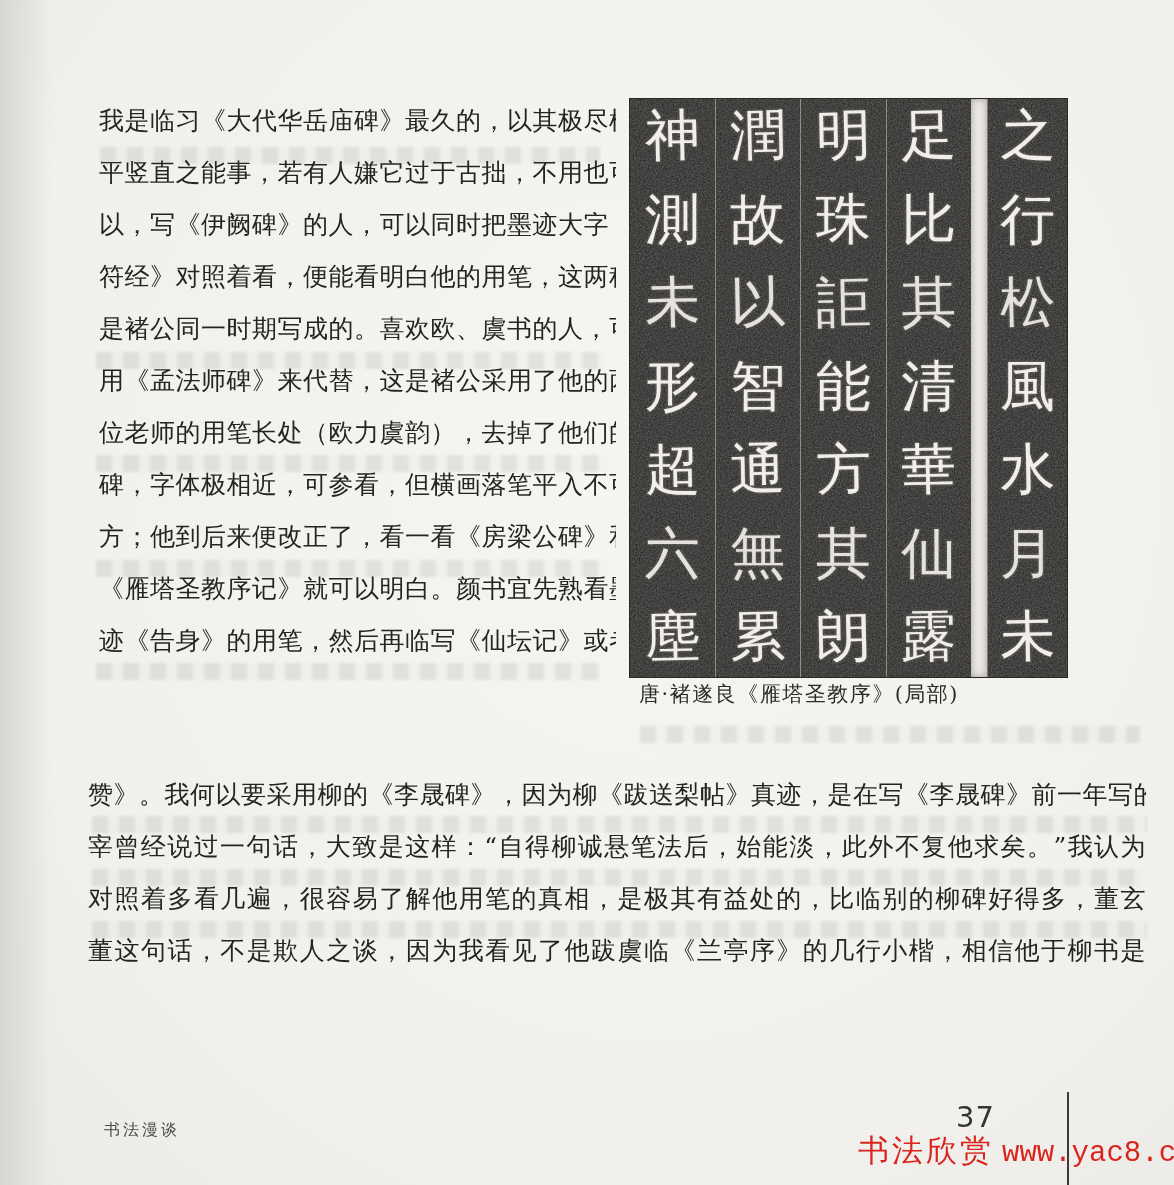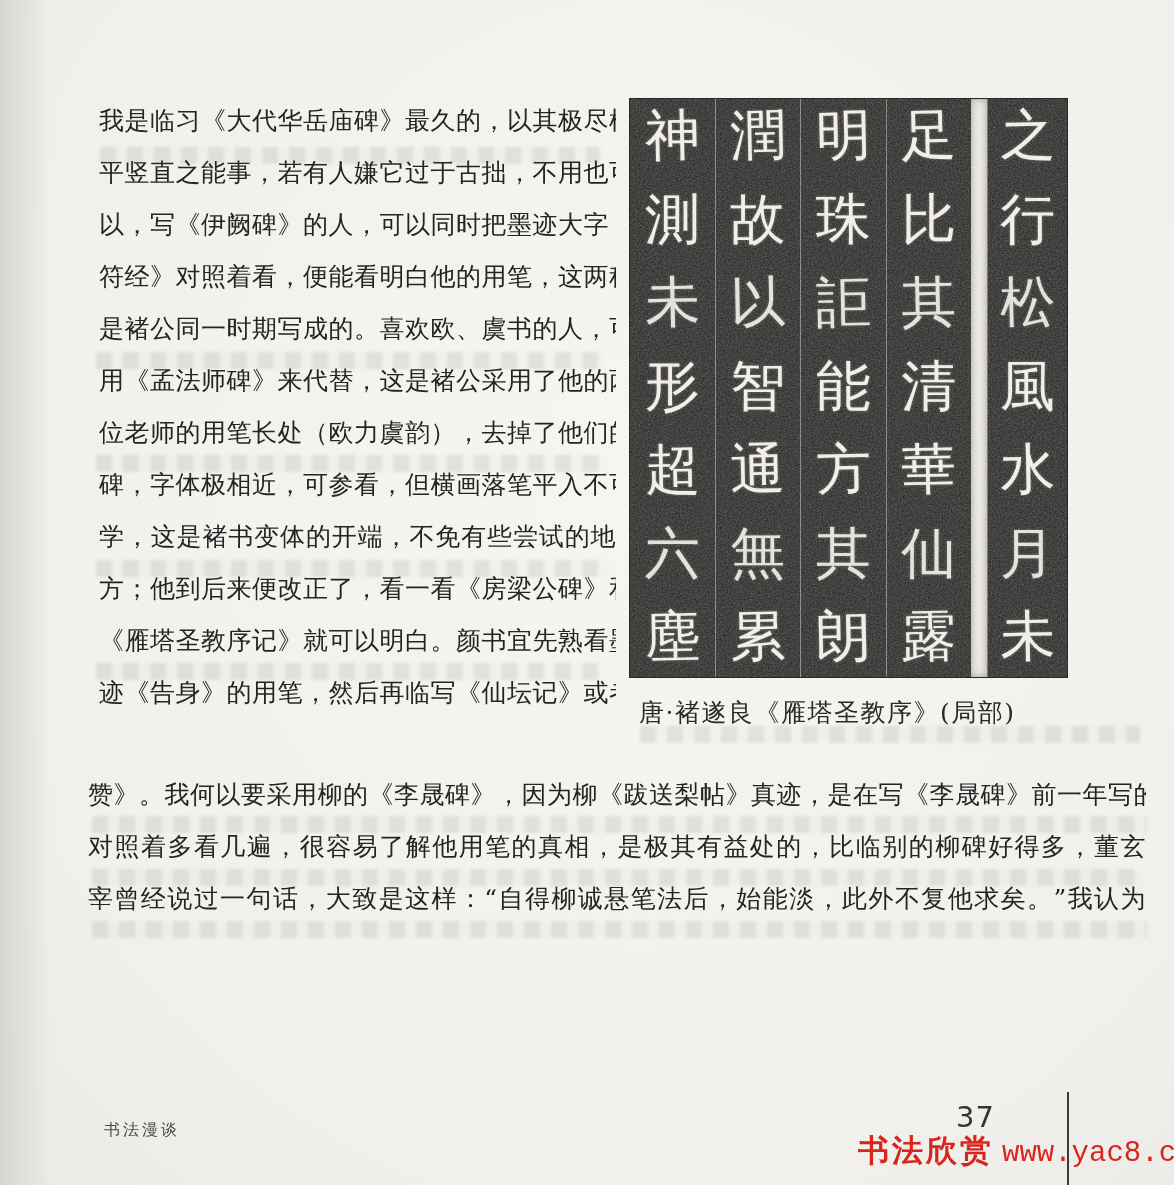--- a/index.html
+++ b/index.html
@@ -41,22 +41,22 @@
   .r-char{
     font-size:55px;line-height:1;color:#efece5;
     font-family:"DejaVu Serif","Liberation Serif",serif;
     text-shadow:0 0 3px rgba(242,238,228,.35);
   }
   .r-char:nth-child(odd){transform:rotate(-1.2deg);}
   .r-char:nth-child(3n){opacity:.93;}
   .grain{position:absolute;inset:0;width:100%;height:100%;pointer-events:none;}
   .grain rect{mix-blend-mode:screen;}
   .caption{
-    position:absolute;left:639px;top:680px;font-size:25px;letter-spacing:1.5px;
-    color:#2b2a28;white-space:nowrap;margin-top:16px;
+    position:absolute;left:639px;top:680px;font-size:21px;letter-spacing:1.5px;
+    color:#2b2a28;white-space:nowrap;
   }
   
   .ghost{
     position:absolute;height:17px;border-radius:2px;filter:blur(1.5px);
     background:repeating-linear-gradient(90deg,
       rgba(104,102,98,.13) 0 16px, rgba(104,102,98,.02) 16px 27px);
   }
   
   .footer-title{
     position:absolute;left:104px;top:1120px;font-size:16px;letter-spacing:3px;
@@ -65,38 +65,37 @@
   .page-number{
     position:absolute;left:956px;top:1088px;font-size:29px;letter-spacing:1px;
     color:#343432;font-family:"DejaVu Sans","Liberation Sans",sans-serif;margin-top:12px;
   }
   .corner-rule{
     position:absolute;left:1067px;top:1092px;width:2px;height:93px;background:#3c3b39;
   }
   .watermark{
     position:absolute;left:858px;top:1130px;white-space:nowrap;font-size:31px;
   }
-  .wm-cn{letter-spacing:3px;font-family:"DejaVu Serif","Liberation Serif",serif;font-weight:bold;}
+  .wm-cn{letter-spacing:3px;font-family:"DejaVu Serif","Liberation Serif",serif;}
   .wm-url{font-family:"Liberation Mono","DejaVu Sans Mono",monospace;font-size:29px;margin-left:8px;}
 </style>
 </head>
 <body>
 
 <div class="page">
 
   <div class="text-block" id="narrow-lines-host">
       <div class="line">我是临习《大代华岳庙碑》最久的，以其极尽横</div>
       <div class="line">平竖直之能事，若有人嫌它过于古拙，不用也可</div>
       <div class="line">以，写《伊阙碑》的人，可以同时把墨迹大字《阴</div>
       <div class="line">符经》对照着看，便能看明白他的用笔，这两种</div>
       <div class="line">是褚公同一时期写成的。喜欢欧、虞书的人，可</div>
       <div class="line">用《孟法师碑》来代替，这是褚公采用了他的两</div>
       <div class="line">位老师的用笔长处（欧力虞韵），去掉了他们的</div>
       <div class="line">碑，字体极相近，可参看，但横画落笔平入不可</div>
-      <div class="line">学，这是褚书变体的开端，不免有些尝试的地</div>
       <div class="line">方；他到后来便改正了，看一看《房梁公碑》和</div>
       <div class="line">《雁塔圣教序记》就可以明白。颜书宜先熟看墨</div>
       <div class="line">迹《告身》的用笔，然后再临写《仙坛记》或者《画</div>
     </div>
 
   <figure class="figure">
     <div class="rubbing" id="rubbing-host" style="background: rgb(32, 31, 29);">
       <div class="main-cols" id="main-cols-host">
           <div class="r-col">
             <span class="r-char">神</span>
@@ -151,22 +150,23 @@
           <feColorMatrix type="saturate" values="0"></feColorMatrix>
         </filter>
         <rect width="100%" height="100%" filter="url(#grainf)" opacity="0.42"></rect>
       </svg>
     </div>
   </figure>
   <div class="caption">唐·褚遂良《雁塔圣教序》(局部)</div>
 
   <div class="text-block" id="full-lines-host">
       <div class="line">赞》。我何以要采用柳的《李晟碑》，因为柳《跋送梨帖》真迹，是在写《李晟碑》前一年写的，</div>
+      <div class="line">宰曾经说过一句话，大致是这样：“自得柳诚悬笔法后，始能淡，此外不复他求矣。”我认为</div>
       <div class="line">对照着多看几遍，很容易了解他用笔的真相，是极其有益处的，比临别的柳碑好得多，董玄</div>
-      <div class="line">宰曾经说过一句话，大致是这样：“自得柳诚悬笔法后，始能淡，此外不复他求矣。”我认为</div>
+      <div class="line">董这句话，不是欺人之谈，因为我看见了他跋虞临《兰亭序》的几行小楷，相信他于柳书是</div>
     </div>
 
   <div class="ghost" style="left:100px;top:147px;width:500px"></div>
   <div class="ghost" style="left:96px;top:352px;width:510px"></div>
   <div class="ghost" style="left:96px;top:455px;width:512px"></div>
   <div class="ghost" style="left:96px;top:560px;width:512px"></div>
   <div class="ghost" style="left:96px;top:663px;width:505px"></div>
   <div class="ghost" style="left:640px;top:726px;width:500px"></div>
   <div class="ghost" style="left:92px;top:816px;width:1055px"></div>
   <div class="ghost" style="left:92px;top:869px;width:1050px"></div>

